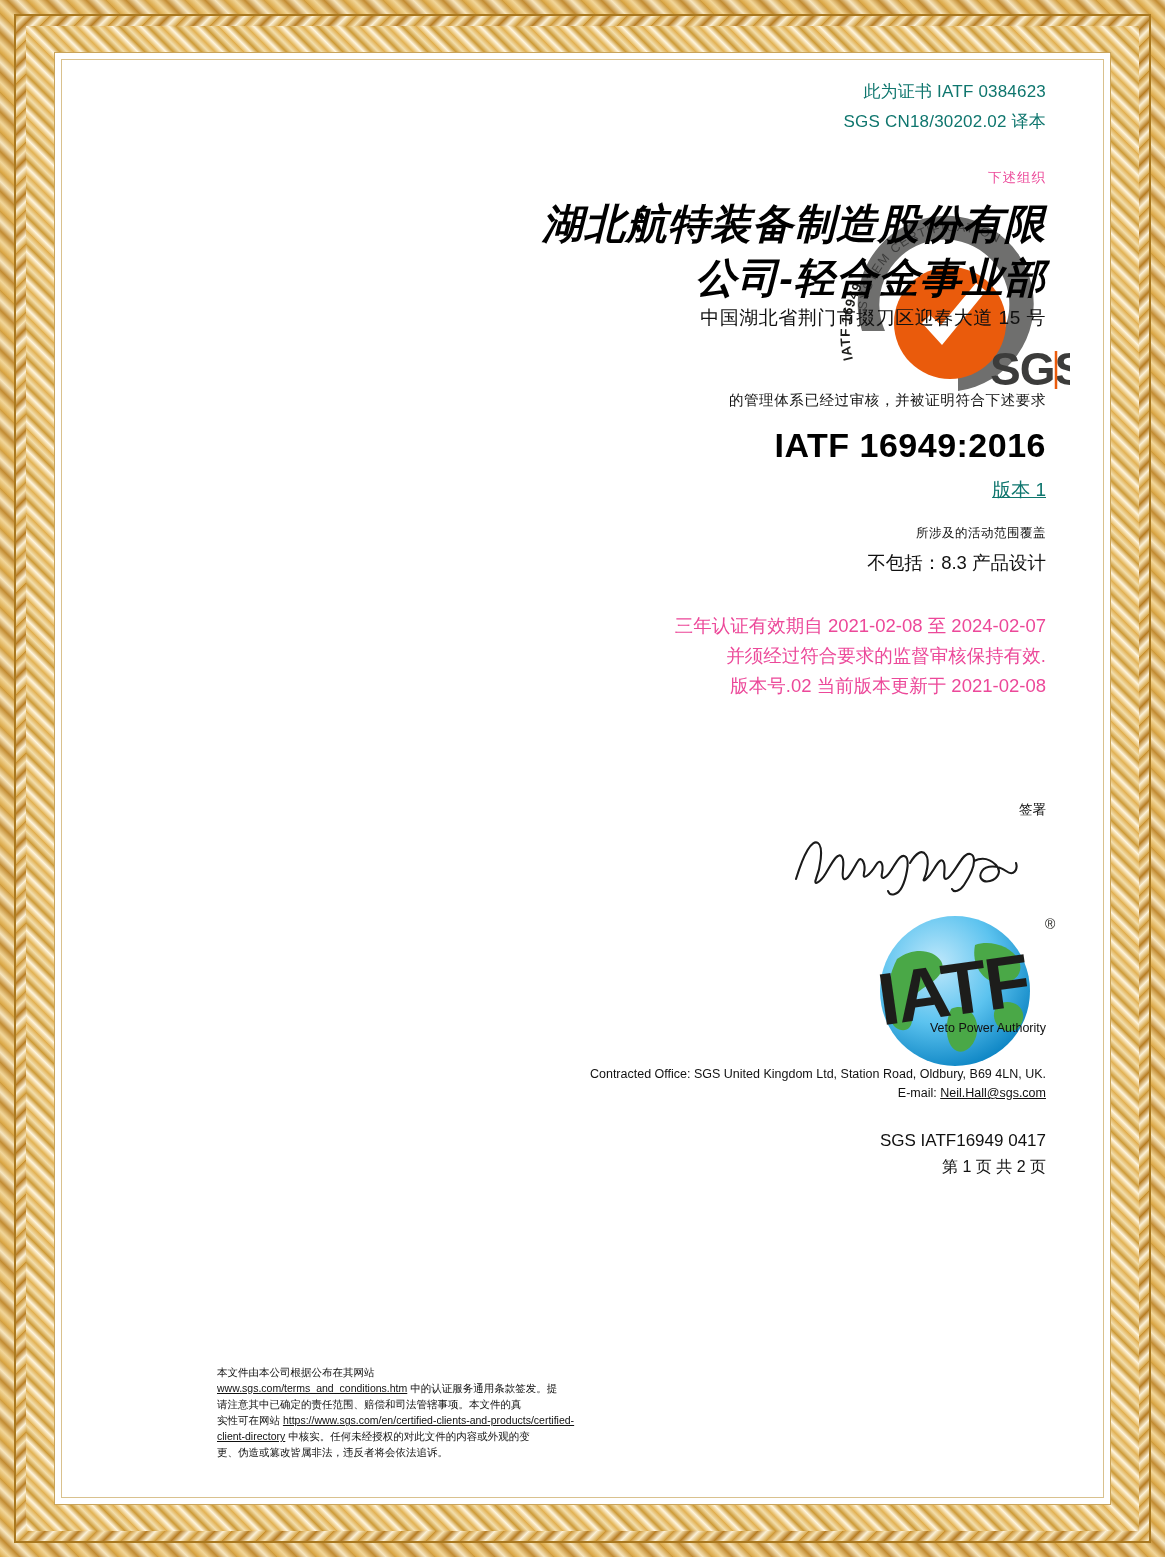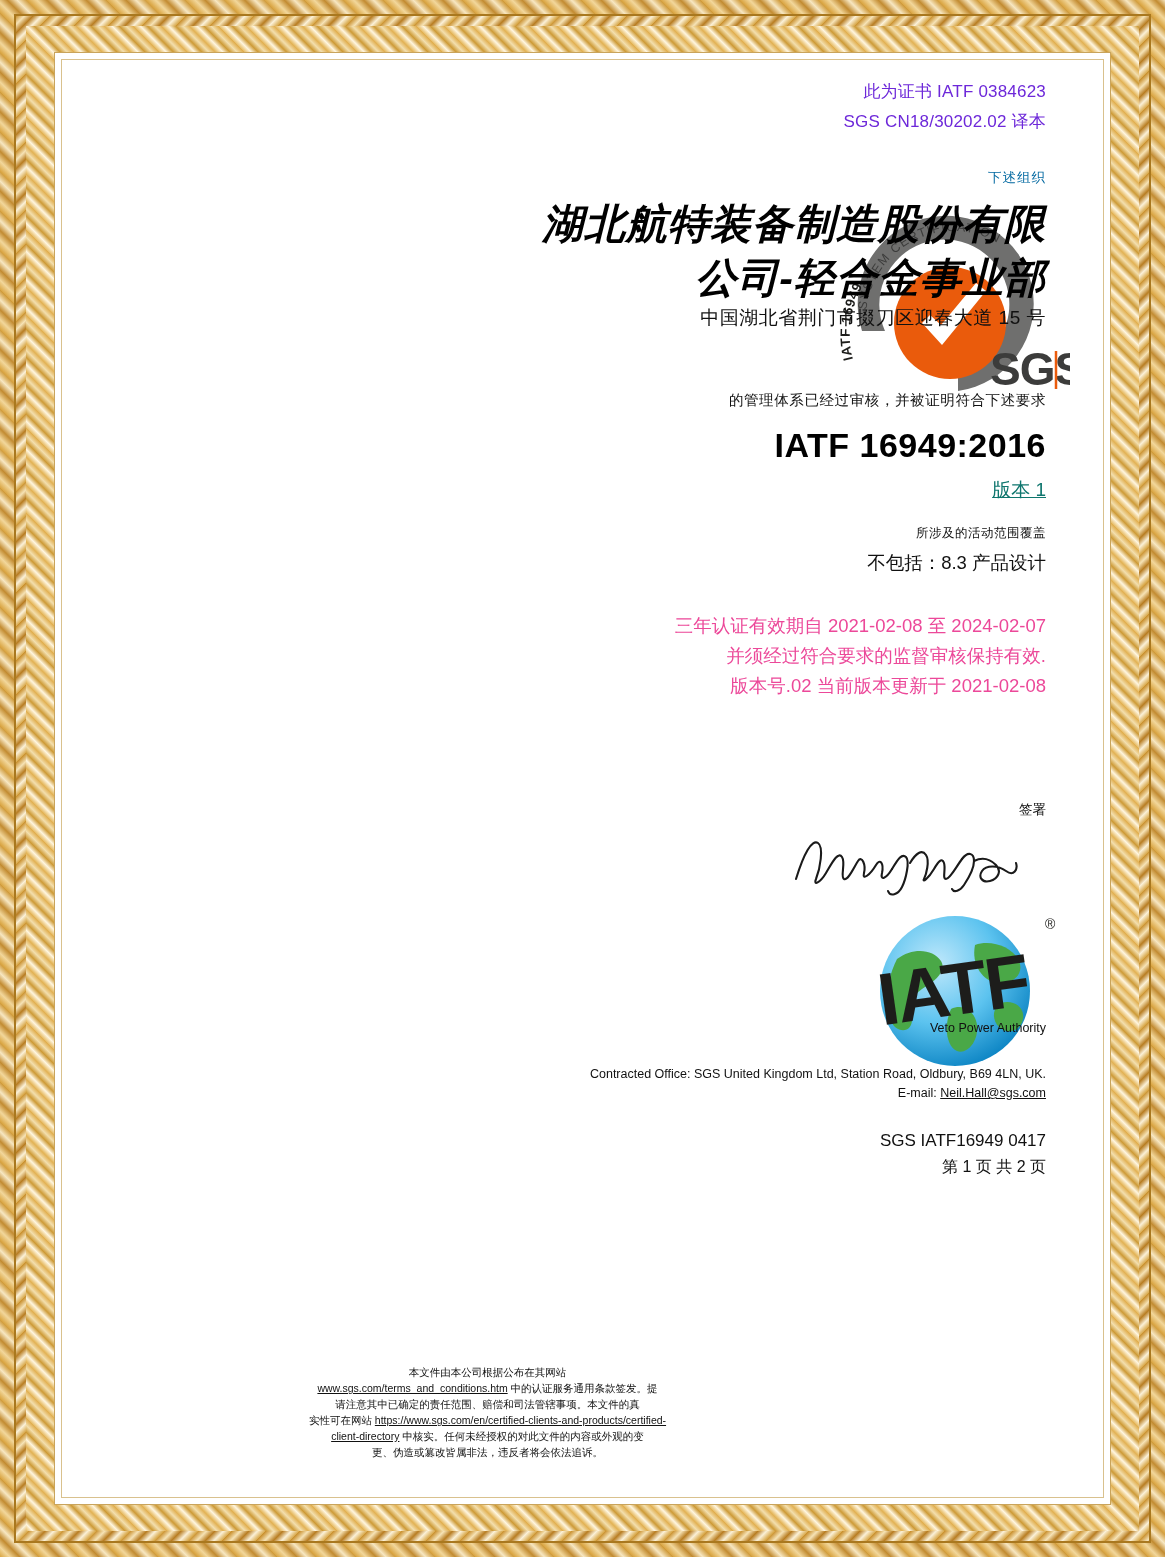--- a/index.html
+++ b/index.html
@@ -71,27 +71,27 @@
     box-sizing: border-box;
     padding: 24px 64px 10px 110px;
   }
 
   .right-align { text-align: right; }
 
   .hdr-line {
     font-size: 17px;
     letter-spacing: 0.2px;
     line-height: 30px;
-    color: #6d28d9;
+    color: #0f766e;
   }
 
   .org-intro {
     margin-top: 32px;
     font-size: 13.5px;
-    color: #0369a1;
+    color: #ec4899;
     letter-spacing: 1px;
   }
 
   .org-name {
     margin-top: 10px;
     font-size: 41px;
     font-weight: bold;
     line-height: 54px;
     letter-spacing: 1px;
     color: #000;
@@ -191,26 +191,26 @@
     color: #111;
   }
   .page-no {
     margin-top: 6px;
     font-size: 16px;
     color: #111;
   }
 
   .footnote {
     position: absolute;
-    left: 170px;
+    left: 162px;
     right: 360px;
     bottom: 44px;
     font-size: 10.5px;
     line-height: 16px;
-    text-align: center;
+    text-align: left;
     color: #111;
   }
   .footnote .u { text-decoration: underline; }
 
   
   .sgs-logo {
     position: absolute;
     right: 40px;
     top: 150px;
     width: 230px;

